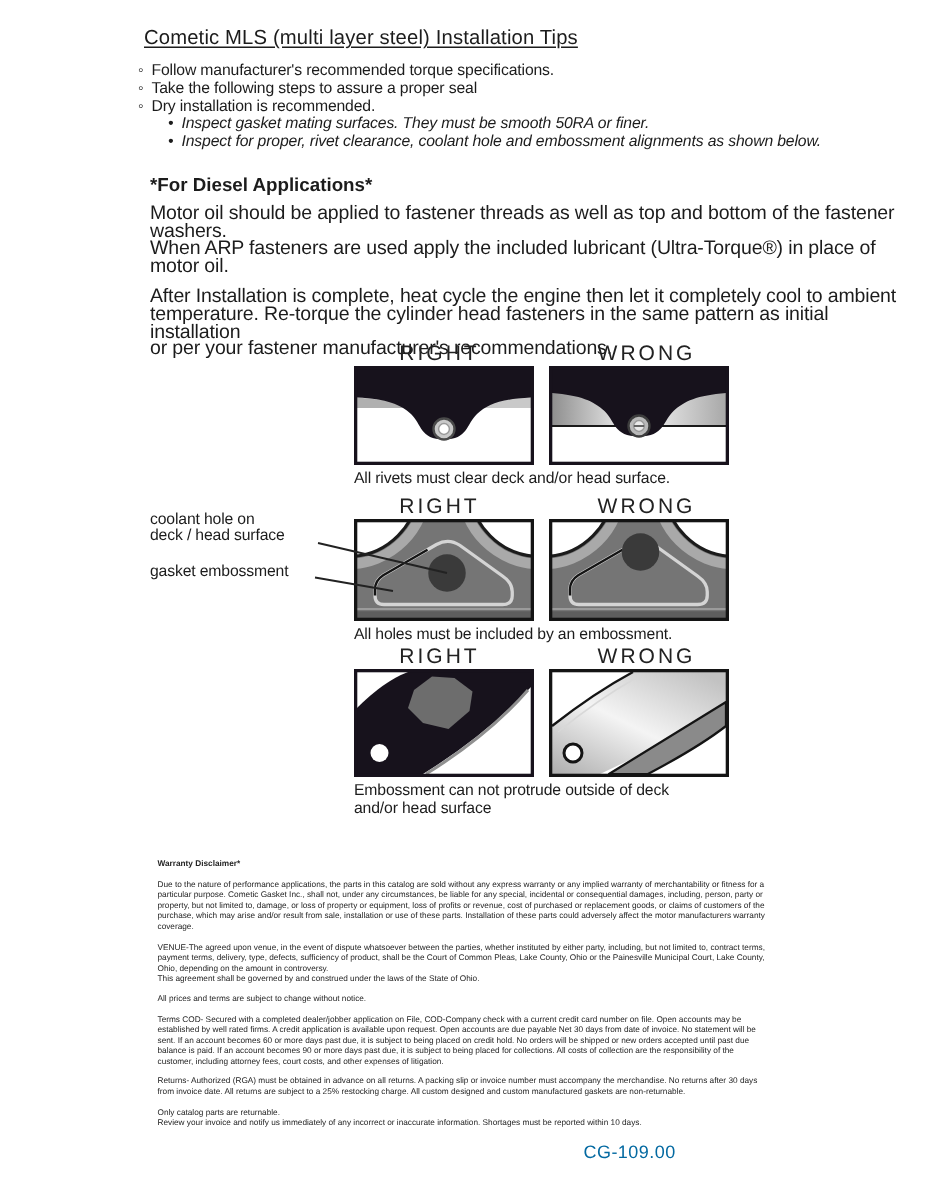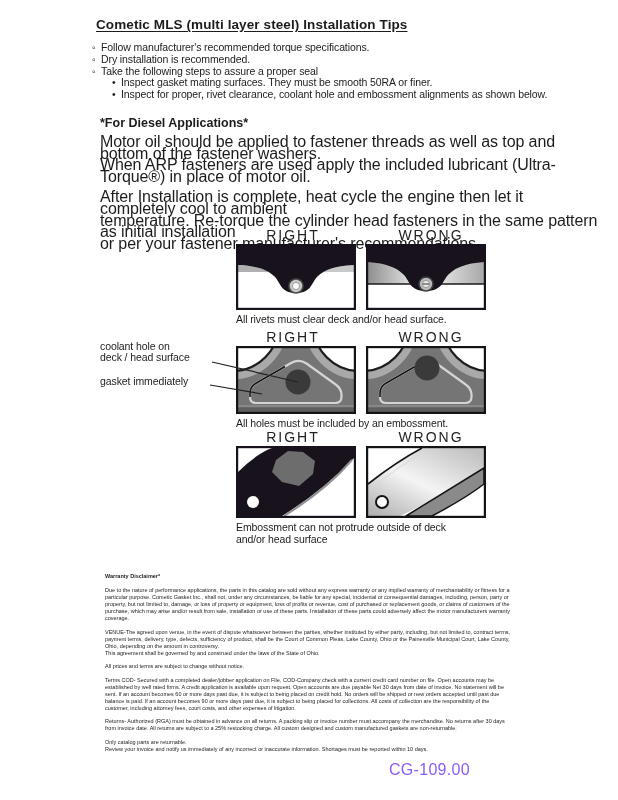--- a/index.html
+++ b/index.html
@@ -1,28 +1,28 @@
 <!DOCTYPE html>
 <html><head>
 <meta charset="utf-8">
 <style>
   html,body{margin:0;padding:0;background:#ffffff;}
   .page{position:relative;width:618px;height:800px;background:#fff;overflow:hidden;
         font-family:"Liberation Sans",sans-serif;color:#1c1c1c;}
 
   
   .main{position:absolute;left:96px;top:17px;width:505px;}
-  .title{font-size:13.5px;font-weight:bold;margin:0 0 10px 0;letter-spacing:.1px;
+  .title{font-size:13.5px;font-weight:normal;margin:0 0 10px 0;letter-spacing:.1px;
          text-decoration:underline;text-underline-offset:2px;}
   .tips{margin-left:-4px;}
   .tip{font-size:10.5px;line-height:11.8px;letter-spacing:-.1px;}
   .tip .marker{display:inline-block;width:9px;}
-  .tip.sub{margin-left:20px;}
+  .tip.sub{margin-left:20px;font-style:italic;}
   .diesel-heading{font-size:12.5px;font-weight:bold;margin:15px 0 6px 4px;}
-  .para{font-size:16px;line-height:11.6px;margin:0 0 9px 4px;white-space:pre-line;letter-spacing:-.1px;}
+  .para{font-size:13px;line-height:11.6px;margin:0 0 9px 4px;white-space:pre-line;letter-spacing:-.1px;}
 
   
   .dia-row{position:absolute;left:236px;width:252px;}
   #row1{top:227px;} #row2{top:329px;} #row3{top:429px;}
   .dia-labels{display:flex;gap:24px;}
   .dia-label{width:120px;text-align:center;font-size:14px;letter-spacing:2px;color:#222;}
   .dia-panels{display:flex;gap:10px;margin-top:1px;}
   svg.panel{display:block;}
   .dia-caption{font-size:10.5px;line-height:12px;margin-top:3px;white-space:pre-line;letter-spacing:-.1px;}
 
@@ -32,34 +32,34 @@
   .annot .a1{white-space:pre-line;}
   .annot .a2{margin-top:13px;}
   .annot-lines{position:absolute;left:208px;top:356px;z-index:5;}
 
   
   .disclaimer{position:absolute;left:105px;top:573px;width:408px;
               font-size:5.5px;line-height:7px;color:#242424;}
   .disclaimer .d-head{font-weight:bold;margin:0 0 7px 0;}
   .disclaimer p{margin:0 0 6.5px 0;white-space:pre-line;}
 
-  .footer-code{position:absolute;left:389px;top:761px;font-size:16px;letter-spacing:.3px;color:#8b5cf6;}
+  .footer-code{position:absolute;left:389px;top:761px;font-size:12px;letter-spacing:.3px;color:#0369a1;}
 </style>
 </head>
 <body>
 
 <div class="page">
 
   <div class="main">
     <h1 class="title">Cometic MLS (multi layer steel) Installation Tips</h1>
 
     <div class="tips">
       <div class="tip"><span class="marker">◦</span><span>Follow manufacturer's recommended torque specifications.</span></div>
+      <div class="tip"><span class="marker">◦</span><span>Take the following steps to assure a proper seal</span></div>
       <div class="tip"><span class="marker">◦</span><span>Dry installation is recommended.</span></div>
-      <div class="tip"><span class="marker">◦</span><span>Take the following steps to assure a proper seal</span></div>
       <div class="tip sub"><span class="marker">•</span><span>Inspect gasket mating surfaces.  They must be smooth 50RA or finer.</span></div>
       <div class="tip sub"><span class="marker">•</span><span>Inspect for proper, rivet clearance, coolant hole and embossment alignments as shown below.</span></div>
     </div>
 
     <h2 class="diesel-heading">*For Diesel Applications*</h2>
     <p class="para">Motor oil should be applied to fastener threads as well as top and bottom of the fastener washers.
 When ARP fasteners are used apply the included lubricant (Ultra-Torque®) in place of motor oil.</p>
     <p class="para">After Installation is complete, heat cycle the engine then let it completely cool to ambient
 temperature. Re-torque the cylinder head fasteners in the same pattern as initial installation
 or per your fastener manufacturer's recommendations.</p>
@@ -134,21 +134,21 @@
         <circle cx="61" cy="22" r="12.5" fill="#3a3a3a"></circle>
         <rect x="1" y="1" width="118" height="66" fill="none" stroke="#141414" stroke-width="2.4"></rect>
       </svg>
     </div>
     <div class="dia-caption">All holes must be included by an embossment.</div>
   </div>
 
   <div class="annot">
     <div class="a1">coolant hole on
 deck / head surface</div>
-    <div class="a2">gasket immediately</div>
+    <div class="a2">gasket embossment</div>
   </div>
   <svg class="annot-lines" width="100" height="44" viewBox="0 0 100 44">
     <line x1="4" y1="6" x2="90" y2="26" stroke="#222222" stroke-width="1.2"></line>
     <line x1="2" y1="29" x2="54" y2="38" stroke="#222222" stroke-width="1.2"></line>
   </svg>
 
   <div class="dia-row" id="row3">
     <div class="dia-labels">
       <div class="dia-label">RIGHT</div>
       <div class="dia-label">WRONG</div>

